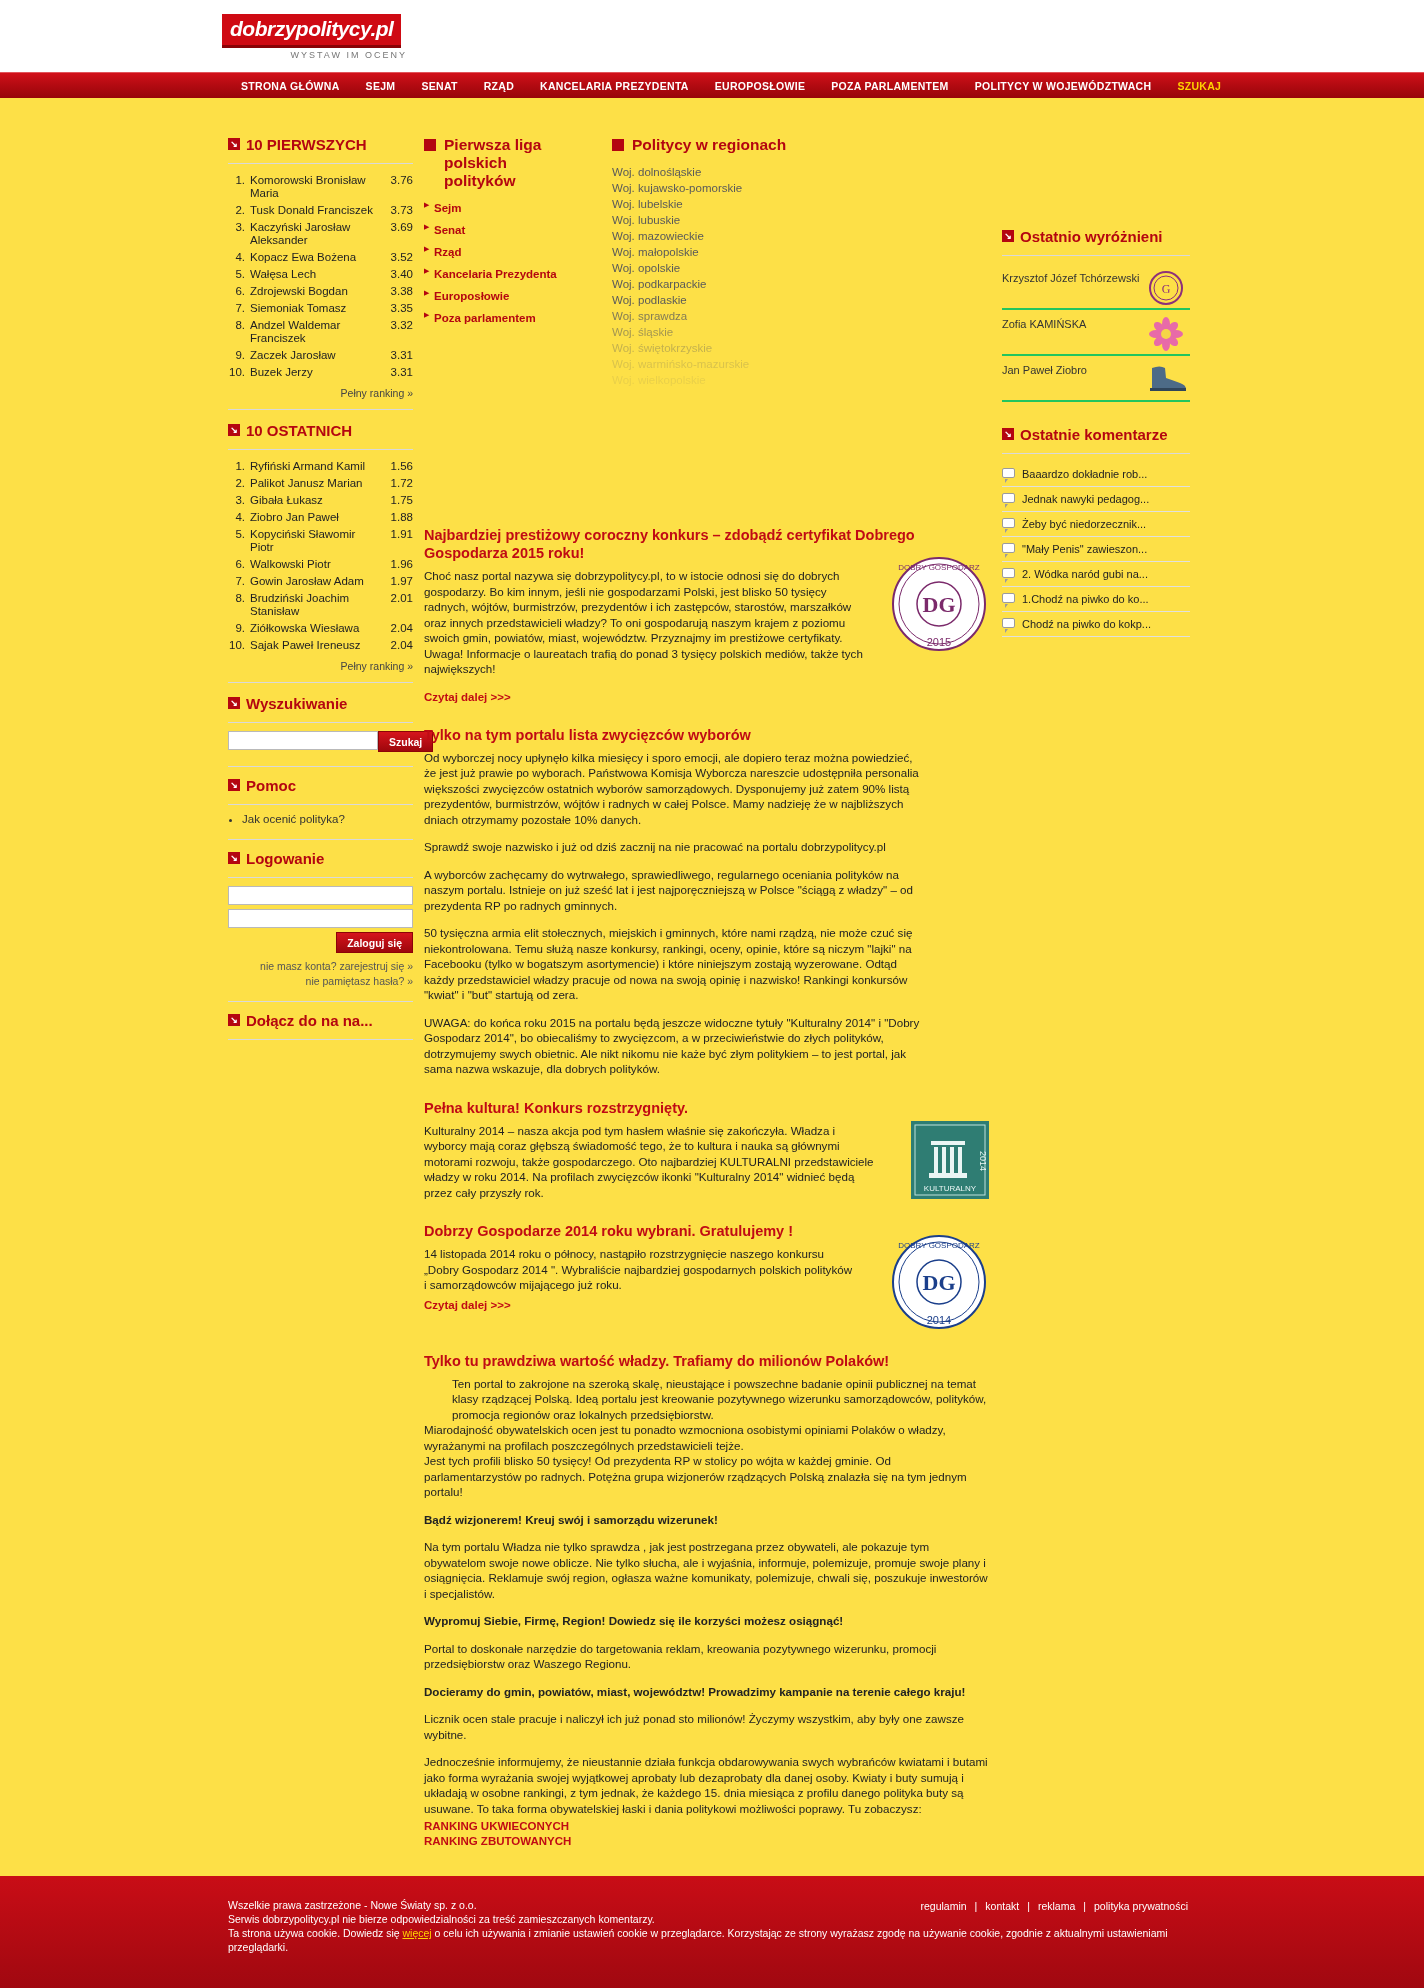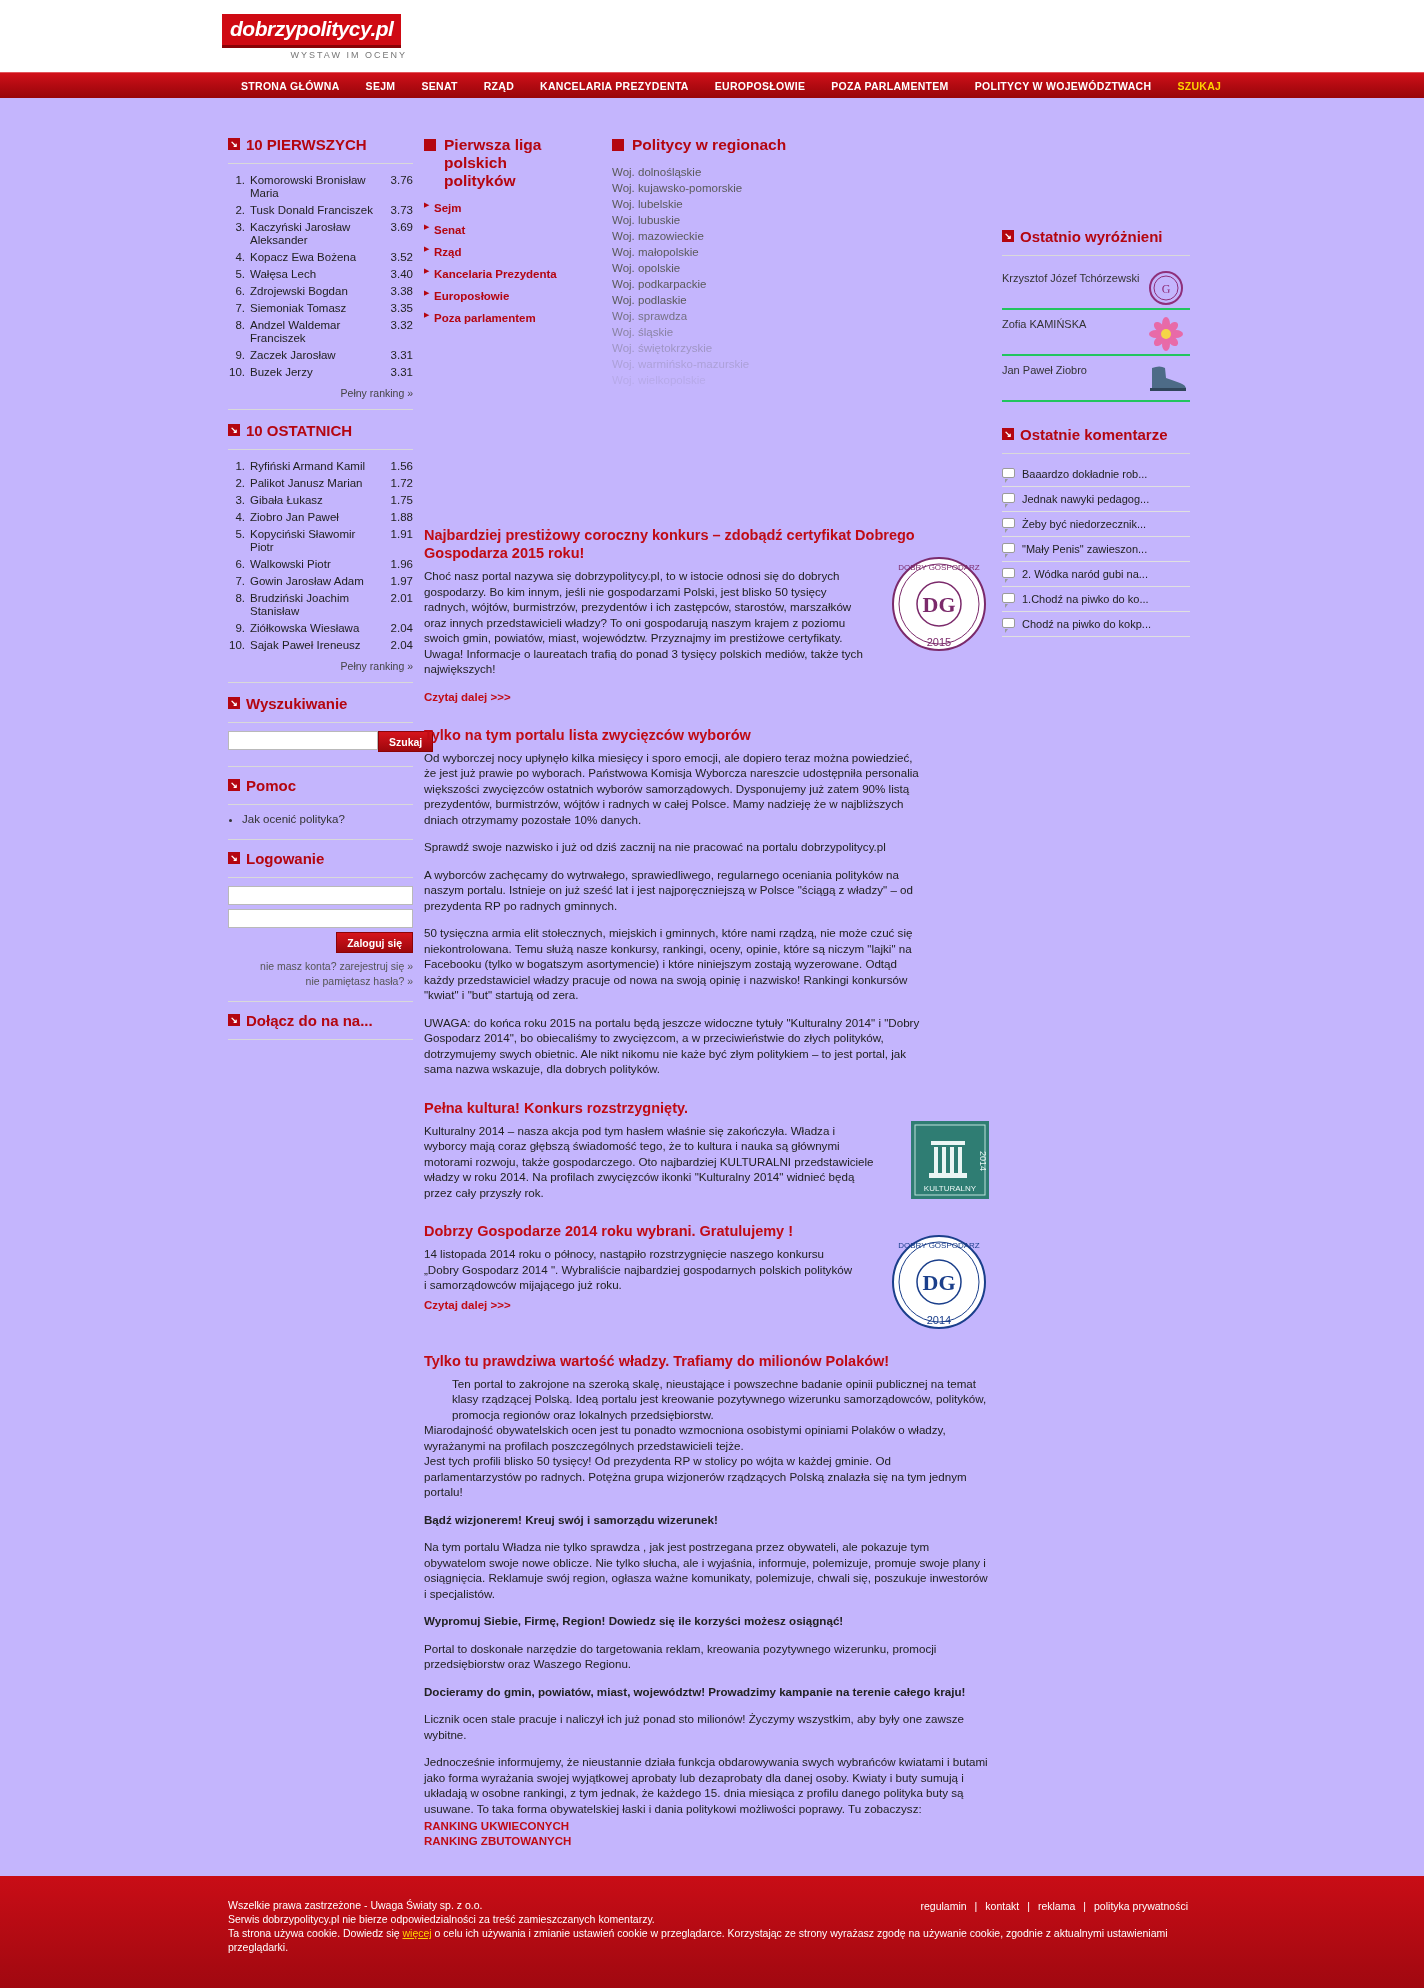--- a/index.html
+++ b/index.html
@@ -4,21 +4,21 @@
 <style>
   * { box-sizing: border-box; }
   html, body { margin:0; padding:0; }
   body {
     width:1424px; height:1988px;
     background:#e9e9e9;
     font-family:"Liberation Sans", sans-serif;
     font-size:13px;
     color:#333;
   }
-  .page { width:1424px; margin:0 auto; background:#c4b5fd; position:relative; }
+  .page { width:1424px; margin:0 auto; background:#fde047; position:relative; }
   
   .topbar { height:72px; background:#fff; position:relative; }
   .logo {
     position:absolute; left:222px; top:14px;
     width:185px; height:44px;
   }
   .logo-box {
     background:#cf0a13; color:#fff; font-weight:bold; font-style:italic;
     font-size:21px; padding:3px 8px 4px 8px; letter-spacing:-0.5px;
     display:inline-block;
@@ -519,21 +519,21 @@
       </div>
 
     </div>
   </div>
 
   <div class="footer">
     <div class="links">
       <a href="#">regulamin</a>|<a href="#">kontakt</a>|<a href="#">reklama</a>|<a href="#">polityka prywatności</a>
     </div>
     <div class="inner">
-      <div>Wszelkie prawa zastrzeżone - Uwaga Światy sp. z o.o.</div>
+      <div>Wszelkie prawa zastrzeżone - Nowe Światy sp. z o.o.</div>
       <div>Serwis dobrzypolitycy.pl nie bierze odpowiedzialności za treść zamieszczanych komentarzy.</div>
       <div>
         <span>Ta strona używa cookie. Dowiedz się </span><a href="#" class="more-link">więcej</a><span> o celu ich używania i zmianie ustawień cookie w przeglądarce. Korzystając ze strony wyrażasz zgodę na używanie cookie, zgodnie z aktualnymi ustawieniami przeglądarki.</span>
       </div>
     </div>
   </div>
 
 </div>
 
 </body></html>

